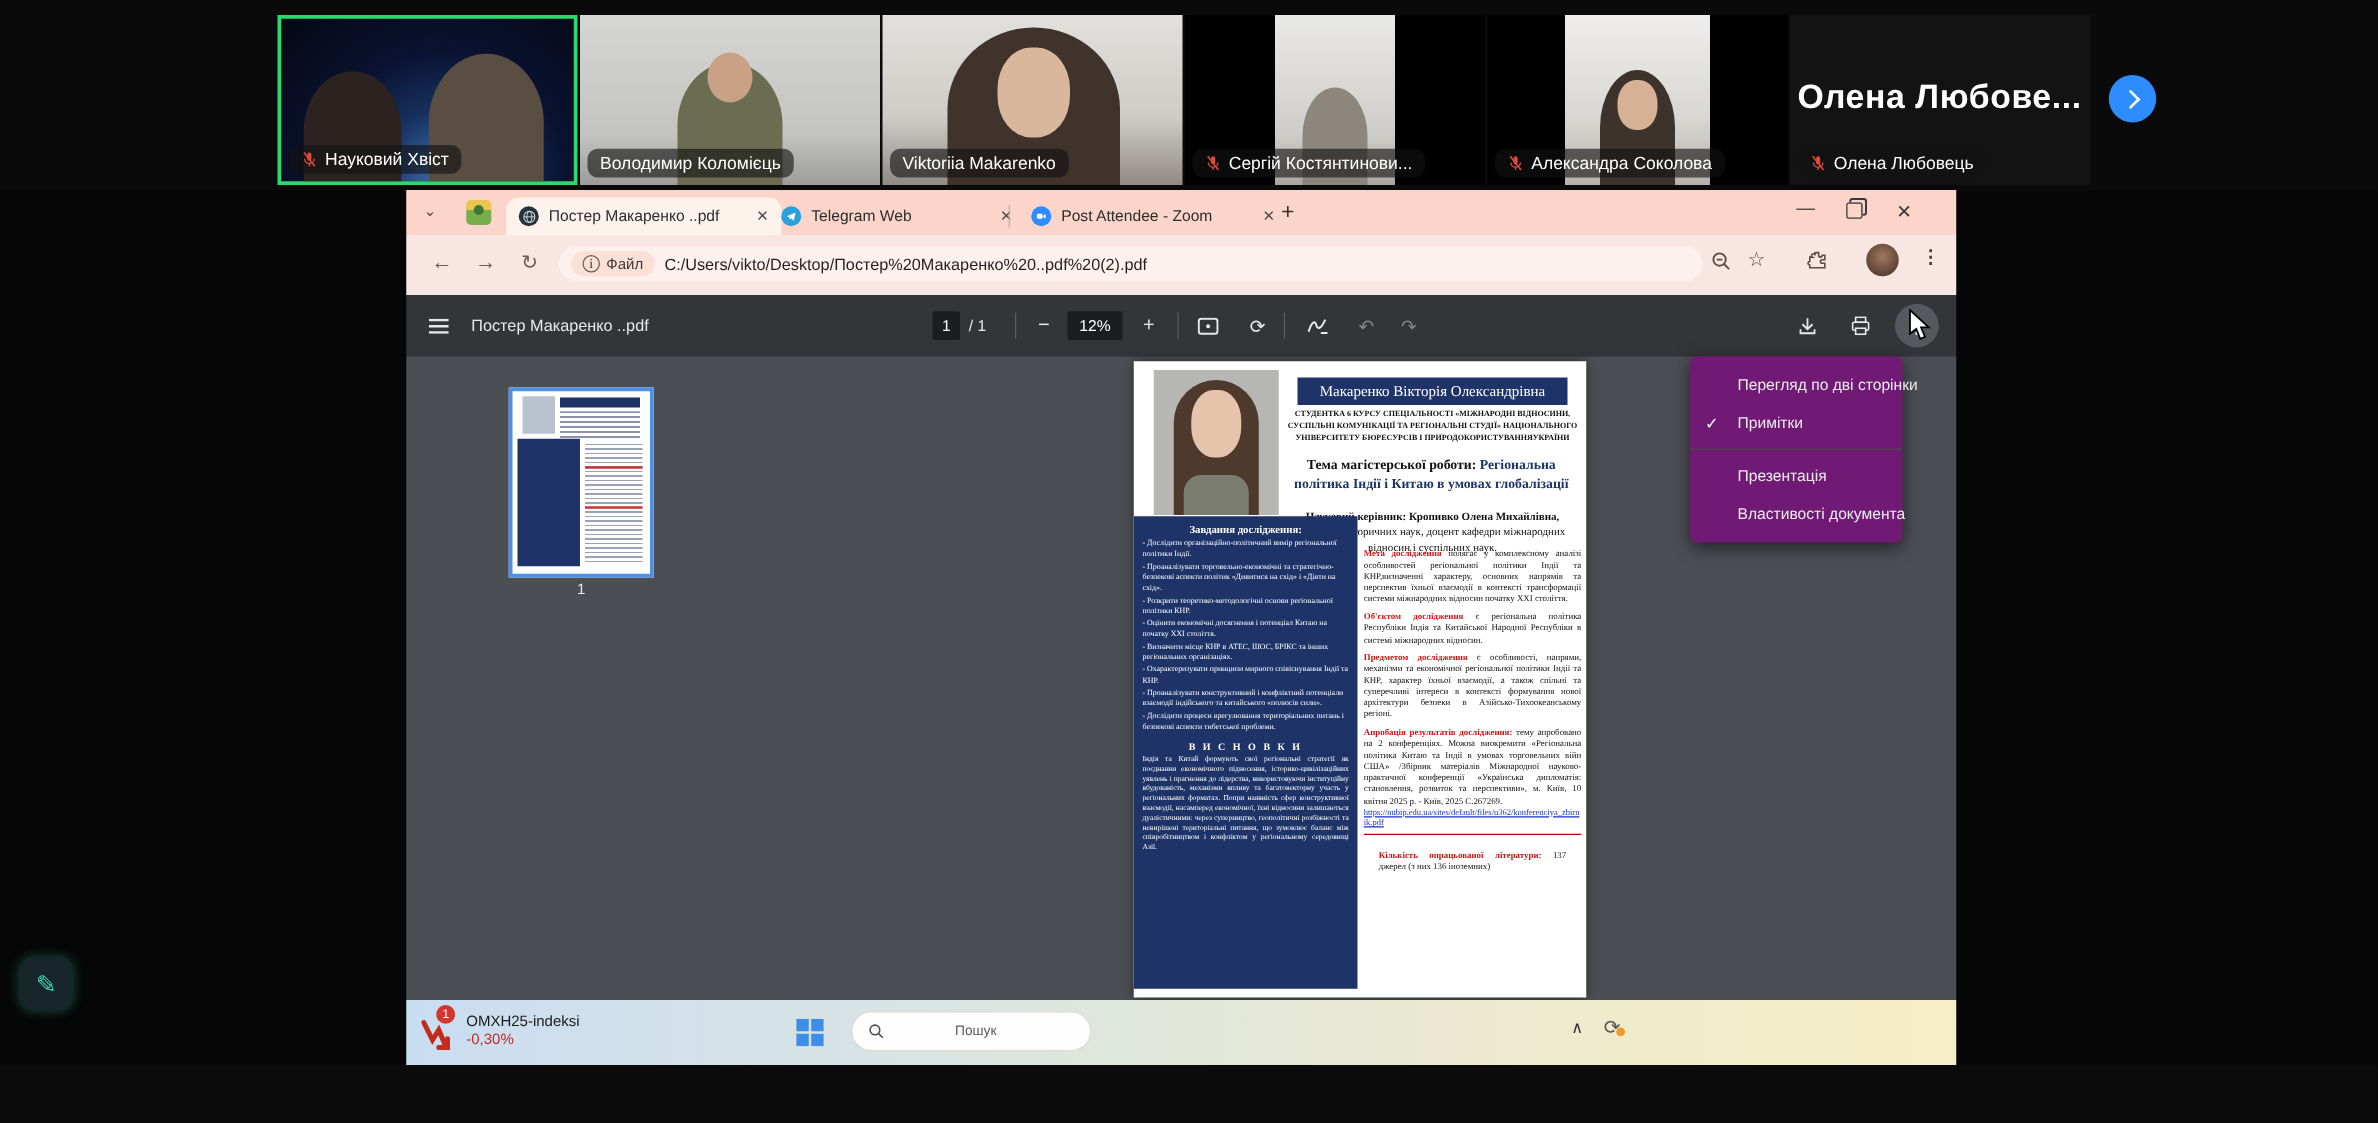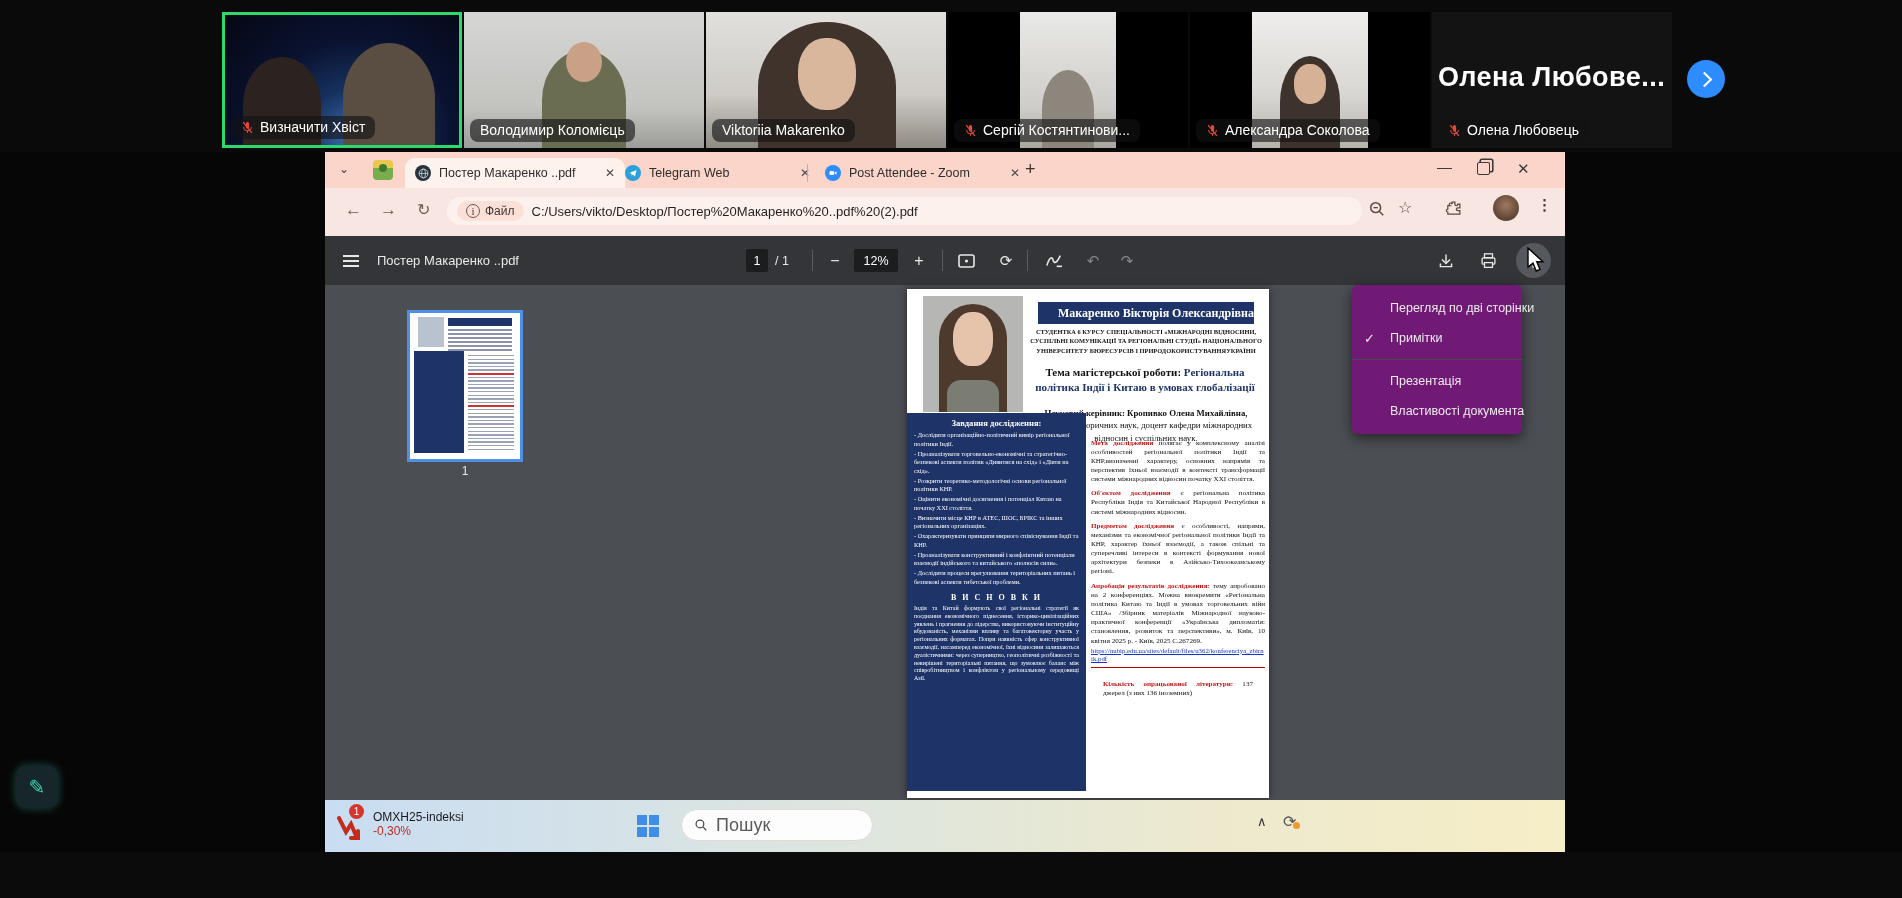--- a/index.html
+++ b/index.html
@@ -45,21 +45,21 @@
   <div class="tile" style="left:222px;border:3px solid #2bd96c;width:234px;height:130px;background:radial-gradient(circle at 55% 95%,#3f6fb0 0%,#16315e 28%,#0a1230 55%,#050713 100%);">
     <div class="sil" style="left:18px;top:42px;width:78px;height:95px;background:#2c2220;"></div>
     <div class="sil" style="left:118px;top:28px;width:92px;height:110px;background:#5a4d42;"></div>
     <div class="namepill">
       <svg class="micoff" viewBox="0 0 24 24">
           <rect x="9" y="2" width="6" height="12" rx="3" fill="#e04a3a"></rect>
           <path d="M5 11a7 7 0 0 0 14 0" fill="none" stroke="#e04a3a" stroke-width="2"></path>
           <line x1="12" y1="18" x2="12" y2="22" stroke="#e04a3a" stroke-width="2"></line>
           <line x1="4" y1="2" x2="20" y2="22" stroke="#e04a3a" stroke-width="2.4"></line>
         </svg>
-      <span>Визначити Хвіст</span>
+      <span>Науковий Хвіст</span>
     </div>
   </div>
 
   <div class="tile" style="left:464px;background:linear-gradient(180deg,#d6d6d4 0%,#c3c3c0 70%,#9c9c98 100%);">
     <div class="sil" style="left:78px;top:38px;width:84px;height:100px;background:#6b6d52;"></div>
     <div class="sil" style="left:102px;top:30px;width:36px;height:40px;background:#c8a187;border-radius:50%;"></div>
     <div class="namepill">
       <span>Володимир Коломієць</span>
     </div>
   </div>
@@ -273,21 +273,21 @@
 <div class="abs" style="left:458px;top:464px;width:14px;text-align:center;color:#e8e8e8;font-size:12px;">1</div>
 
 <div class="page">
 
   <div class="abs" style="left:16px;top:7px;width:100px;height:116px;background:#b6b6b4;overflow:hidden;">
     <div class="abs" style="left:16px;top:8px;width:68px;height:110px;background:#4d3a2c;border-radius:34px 34px 0 0;"></div>
     <div class="abs" style="left:30px;top:16px;width:40px;height:54px;background:#e6c4ac;border-radius:45%;"></div>
     <div class="abs" style="left:24px;top:84px;width:52px;height:34px;background:#7b7d72;border-radius:14px 14px 0 0;"></div>
   </div>
 
-  <div class="abs navy" style="left:131px;top:13px;width:216px;height:22px;color:#fff;font-weight:bold;font-size:12px;text-align:right;line-height:22px;white-space:nowrap;">Макаренко Вікторія Олександрівна</div>
+  <div class="abs navy" style="left:131px;top:13px;width:216px;height:22px;color:#fff;font-weight:normal;font-size:12px;text-align:center;line-height:22px;white-space:nowrap;">Макаренко Вікторія Олександрівна</div>
 
   <div class="abs" style="left:122px;top:38px;width:234px;font-size:6.4px;font-weight:bold;text-align:center;line-height:1.45;">СТУДЕНТКА 6 КУРСУ СПЕЦІАЛЬНОСТІ «МІЖНАРОДНІ ВІДНОСИНИ, СУСПІЛЬНІ КОМУНІКАЦІЇ ТА РЕГІОНАЛЬНІ СТУДІЇ» НАЦІОНАЛЬНОГО УНІВЕРСИТЕТУ БЮРЕСУРСІВ І ПРИРОДОКОРИСТУВАННЯУКРАЇНИ</div>
 
   <div class="abs" style="left:118px;top:76px;width:240px;font-size:11px;font-weight:bold;text-align:center;line-height:1.35;">
     <span style="color:#111;">Тема магістерської роботи: </span><span style="color:#1e3468;">Регіональна політика Індії і Китаю в умовах глобалізації</span>
   </div>
 
   <div class="abs" style="left:120px;top:118px;width:238px;font-size:8.8px;text-align:center;line-height:1.4;">
     <span style="font-weight:bold;">Науковий керівник: Кропивко Олена Михайлівна,</span><span> кандидат історичних наук, доцент кафедри міжнародних відносин і суспільних наук.</span>
   </div>
@@ -359,21 +359,21 @@
         <rect x="0" y="12" width="10" height="10" fill="#3e8de8"></rect>
         <rect x="12" y="12" width="10" height="10" fill="#3e8de8"></rect>
       </svg>
   </div>
 
   <div class="abs" style="left:356px;top:9px;width:192px;height:32px;background:#fdfdfd;border:1px solid #dcdcd2;border-radius:16px;display:flex;align-items:center;padding:0 12px;box-sizing:border-box;gap:8px;">
     <svg width="14" height="14" viewBox="0 0 20 20">
         <circle cx="8.5" cy="8.5" r="5.5" fill="none" stroke="#4a4a4a" stroke-width="1.8"></circle>
         <line x1="12.7" y1="12.7" x2="17.5" y2="17.5" stroke="#4a4a4a" stroke-width="1.8"></line>
       </svg>
-    <span style="font-size:18px;color:#5a5a5a;">Пошук</span>
+    <span style="font-size:11px;color:#5a5a5a;margin-left:48px;">Пошук</span>
   </div>
 
   <div class="abs" style="left:932px;top:14px;font-size:13px;color:#333;">∧</div>
   <div class="abs" style="left:958px;top:12px;font-size:16px;color:#555;">⟳<span style="position:absolute;left:10px;top:10px;width:7px;height:7px;border-radius:50%;background:#f09a2c;"></span></div>
 
 </div>
 
 <div class="abs" style="left:16px;top:766px;width:42px;height:42px;border-radius:10px;background:#17262a;box-shadow:0 0 10px rgba(60,220,190,.35);display:flex;align-items:center;justify-content:center;">
   <span style="color:#3bd0ae;font-size:20px;">✎</span>
 </div>

